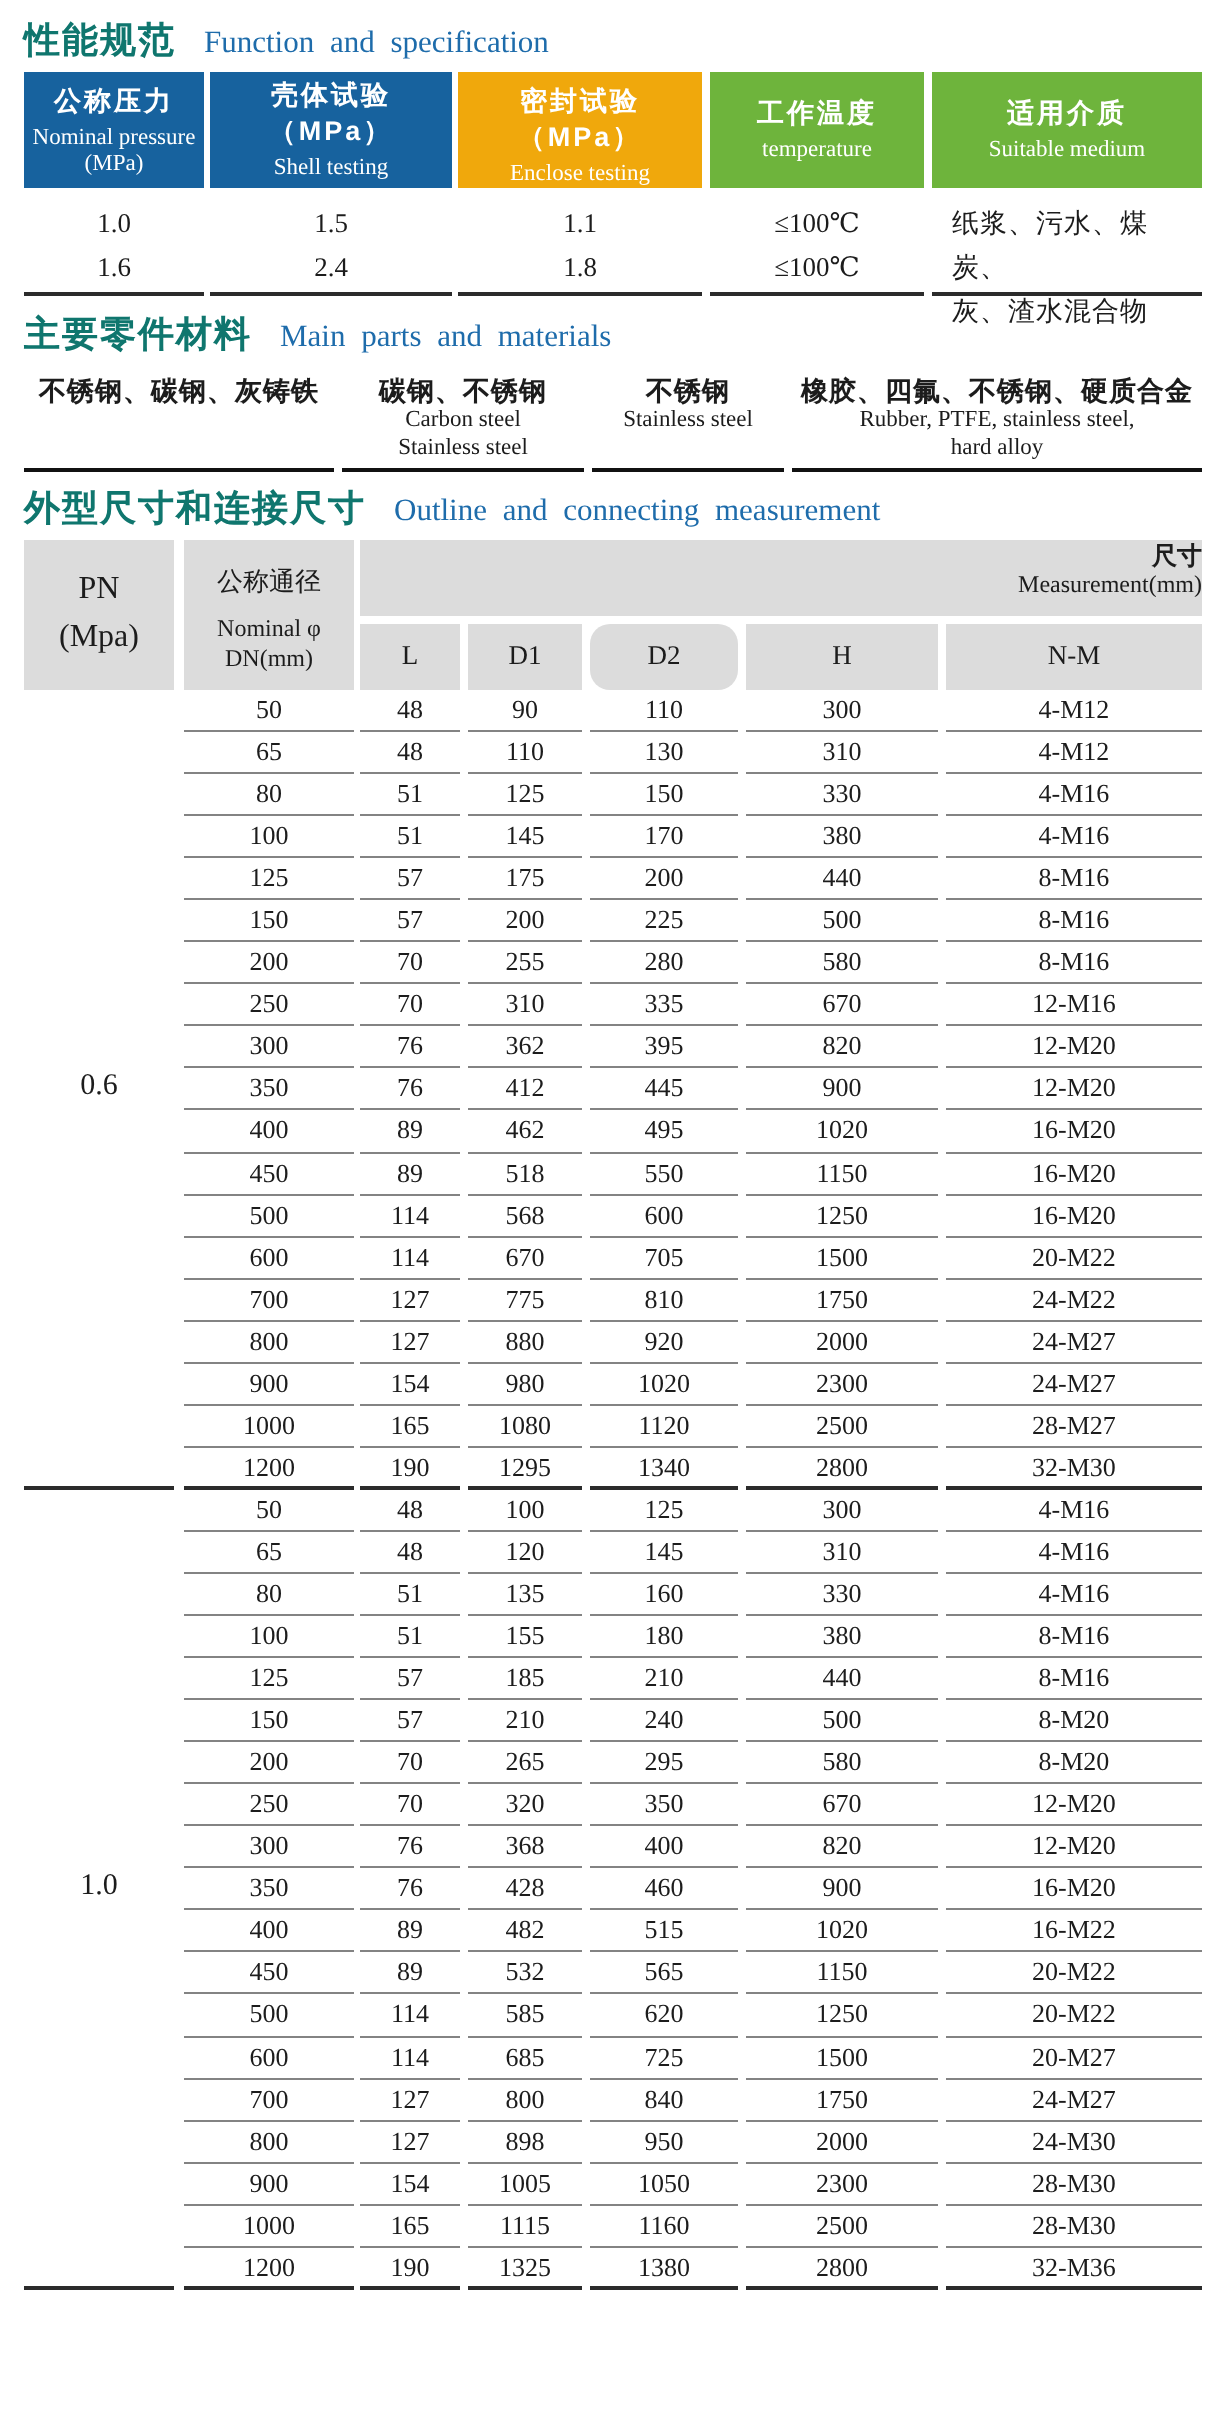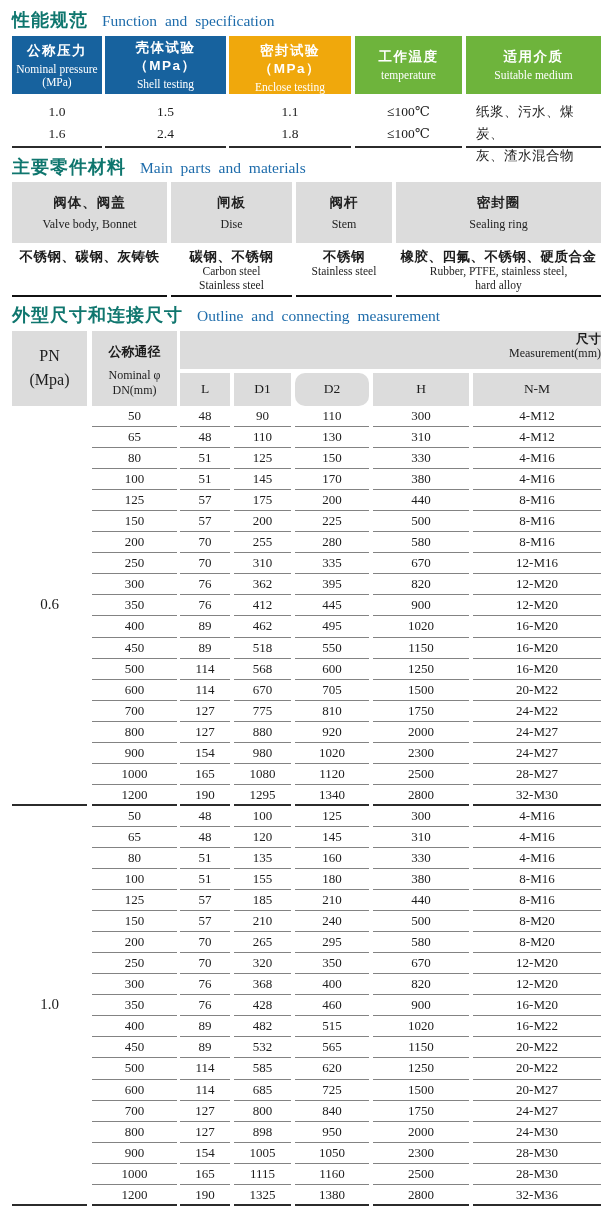--- a/index.html
+++ b/index.html
@@ -78,21 +78,21 @@
   
   .dim-header { display:flex; height:75px; }
   .dim-pn-box {
     width:75px; margin-right:5px; background:#dcdcdc; text-align:center;
     padding-top:13px; font-size:16px; line-height:24px;
   }
   .dim-dn-box {
     width:85px; margin-right:3px; background:#dcdcdc; text-align:center;
     padding-top:12px;
   }
-  .dim-dn-box .hzh { font-size:13px; font-weight:bold; margin-bottom:7px;
+  .dim-dn-box .hzh { font-size:13px; font-weight:normal; margin-bottom:7px;
     font-family:"Liberation Sans","DejaVu Sans",sans-serif; }
   .dim-dn-box .hen { font-size:12px; line-height:15px; }
   .dim-meas { flex:1; display:flex; flex-direction:column; }
   .meas-top { height:46px; background:#dcdcdc; text-align:right; padding-top:1px; }
   .meas-top .hzh { font-size:12.5px; font-weight:bold; line-height:15px;
     font-family:"Liberation Sans","DejaVu Sans",sans-serif; }
   .meas-top .hen { font-size:12px; line-height:13px; }
   .meas-sub { height:41px; display:flex; margin-top:4px; }
   .meas-sub .sub-cell {
     background:#dcdcdc; display:flex; align-items:center; justify-content:center;
@@ -177,38 +177,20 @@
     <div class="spec-col sw5 medium-col">
       <div class="val">纸浆、污水、煤炭、</div>
       <div class="val">灰、渣水混合物</div>
     </div>
   </div>
 
   <div class="sec-title" id="title2">
     <span class="t-zh">主要零件材料</span><span class="t-en">Main parts and materials</span>
   </div>
 
-  <div class="mat-header">
-    <div class="mat-hcell mw1">
-      <div class="hzh">阀体、阀盖</div>
-      <div class="hen">Valve body, Bonnet</div>
-    </div>
-    <div class="mat-hcell mw2">
-      <div class="hzh">闸板</div>
-      <div class="hen">Dise</div>
-    </div>
-    <div class="mat-hcell mw3">
-      <div class="hzh">阀杆</div>
-      <div class="hen">Stem</div>
-    </div>
-    <div class="mat-hcell mw4">
-      <div class="hzh">密封圈</div>
-      <div class="hen">Sealing ring</div>
-    </div>
-  </div>
 
   <div class="mat-body">
     <div class="mat-col mw1">
       <div class="mat-zh">不锈钢、碳钢、灰铸铁</div>
     </div>
     <div class="mat-col mw2">
       <div class="mat-zh">碳钢、不锈钢</div>
       <div class="mat-en">Carbon steel
 Stainless steel</div>
     </div>

